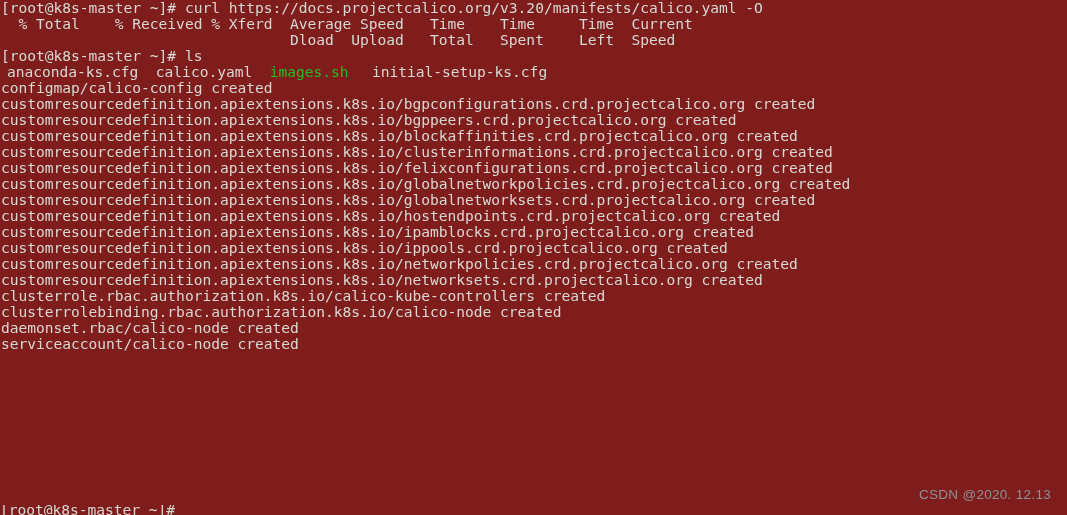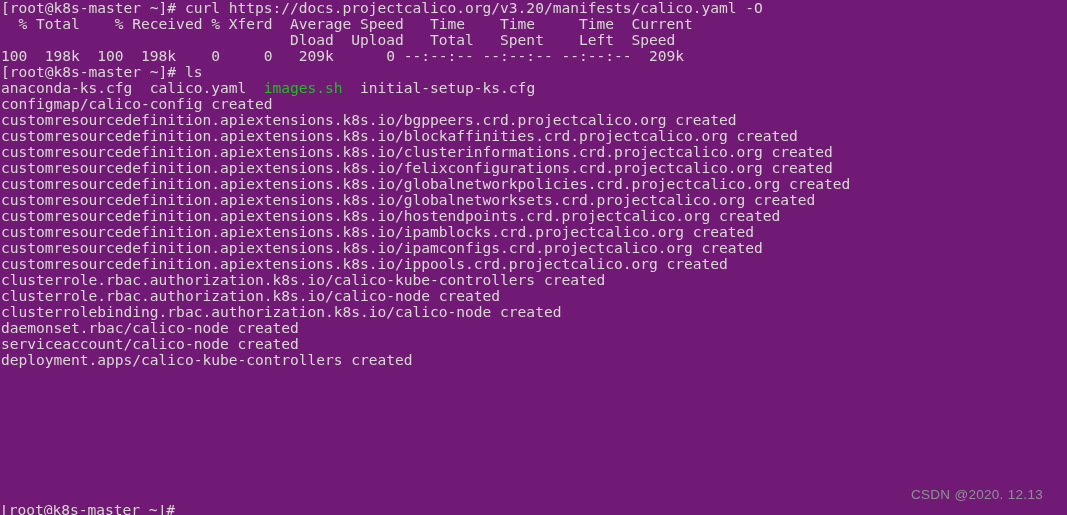--- a/index.html
+++ b/index.html
@@ -11,43 +11,43 @@
   body {
     width: 1067px;
     height: 515px;
     overflow: hidden;
     font-family: "DejaVu Sans Mono", "Liberation Mono", monospace;
   }
   #terminal {
     position: relative;
     width: 1067px;
     height: 515px;
-    background: #701a75;
+    background: #7f1d1d;
     box-sizing: border-box;
     padding: 0px 0px 0px 1px;
     overflow: hidden;
   }
   .line {
     font-family: "DejaVu Sans Mono", "Liberation Mono", monospace;
     font-size: 14.6px;
     line-height: 16px;
     height: 16px;
     color: #d8d8d2;
     white-space: pre;
     letter-spacing: -0.03px;
     margin: 0;
     padding: 0;
     -webkit-font-smoothing: antialiased;
   }
   .seg-green { color: #1fbf1f; }
-  .seg-white { color: #d8d8d2; }
+  .seg-white { color: #d8d8d2; padding-left: 6px; }
 
   #watermark {
     position: absolute;
-    right: 24px;
+    right: 16px;
     top: 487px;
     font-family: "Liberation Sans", sans-serif;
     font-size: 13.5px;
     color: #8f9094;
     letter-spacing: 0.3px;
     user-select: none;
     pointer-events: none;
   }
   .clip-bottom {
     position: absolute;
@@ -64,40 +64,39 @@
 </style>
 </head>
 <body>
 
 <div id="terminal">
 
   <div id="output">
       <div class="line">[root@k8s-master ~]# curl https://docs.projectcalico.org/v3.20/manifests/calico.yaml -O</div>
       <div class="line">  % Total    % Received % Xferd  Average Speed   Time    Time     Time  Current</div>
       <div class="line">                                 Dload  Upload   Total   Spent    Left  Speed</div>
-      <div class="line">100  198k  100  198k    0     0   209k      0 --:--:-- --:--:-- --:--:--  209k</div>
       <div class="line">[root@k8s-master ~]# ls</div>
       <div class="line"><span class="seg-white">anaconda-ks.cfg  calico.yaml  </span><span class="seg-green">images.sh</span><span class="seg-white">  initial-setup-ks.cfg</span></div>
       <div class="line">configmap/calico-config created</div>
+      <div class="line">customresourcedefinition.apiextensions.k8s.io/bgpconfigurations.crd.projectcalico.org created</div>
       <div class="line">customresourcedefinition.apiextensions.k8s.io/bgppeers.crd.projectcalico.org created</div>
       <div class="line">customresourcedefinition.apiextensions.k8s.io/blockaffinities.crd.projectcalico.org created</div>
       <div class="line">customresourcedefinition.apiextensions.k8s.io/clusterinformations.crd.projectcalico.org created</div>
       <div class="line">customresourcedefinition.apiextensions.k8s.io/felixconfigurations.crd.projectcalico.org created</div>
       <div class="line">customresourcedefinition.apiextensions.k8s.io/globalnetworkpolicies.crd.projectcalico.org created</div>
       <div class="line">customresourcedefinition.apiextensions.k8s.io/globalnetworksets.crd.projectcalico.org created</div>
       <div class="line">customresourcedefinition.apiextensions.k8s.io/hostendpoints.crd.projectcalico.org created</div>
       <div class="line">customresourcedefinition.apiextensions.k8s.io/ipamblocks.crd.projectcalico.org created</div>
-      <div class="line">customresourcedefinition.apiextensions.k8s.io/ipamconfigs.crd.projectcalico.org created</div>
       <div class="line">customresourcedefinition.apiextensions.k8s.io/ippools.crd.projectcalico.org created</div>
+      <div class="line">customresourcedefinition.apiextensions.k8s.io/networkpolicies.crd.projectcalico.org created</div>
+      <div class="line">customresourcedefinition.apiextensions.k8s.io/networksets.crd.projectcalico.org created</div>
       <div class="line">clusterrole.rbac.authorization.k8s.io/calico-kube-controllers created</div>
-      <div class="line">clusterrole.rbac.authorization.k8s.io/calico-node created</div>
       <div class="line">clusterrolebinding.rbac.authorization.k8s.io/calico-node created</div>
       <div class="line">daemonset.rbac/calico-node created</div>
       <div class="line">serviceaccount/calico-node created</div>
-      <div class="line">deployment.apps/calico-kube-controllers created</div>
     </div>
 
   <div class="clip-bottom">
     <div class="line">[root@k8s-master ~]#</div>
   </div>
 
   <div id="watermark">CSDN @2020. 12.13</div>
 
 </div>
 

